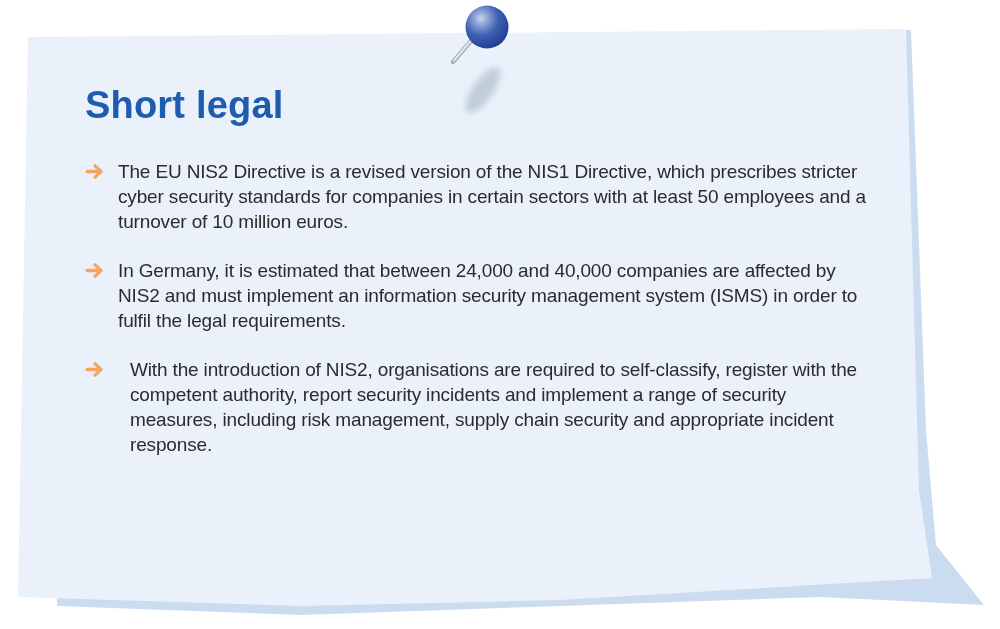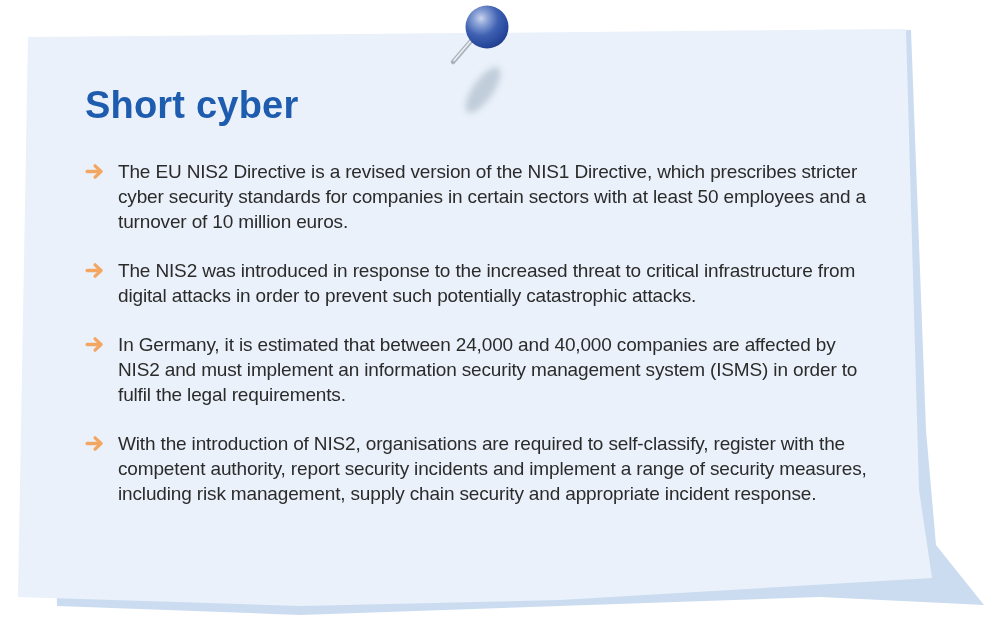--- a/index.html
+++ b/index.html
@@ -31,21 +31,21 @@
     color: #1d5cae;
     letter-spacing: 0.2px;
   }
   .bullet-list { margin: 0; padding: 0; }
   .bullet-item {
     display: flex;
     align-items: flex-start;
     margin: 0 0 24px 0;
     justify-content: space-between;
   }
-  .bullet-item:last-child { margin-bottom: 0; }
+  .bullet-item:last-child { margin-bottom: 0; gap: 12px; }
   .arrow-icon {
     flex: 0 0 auto;
     width: 23px;
     height: 17px;
     margin: 4px 10px 0 0;
   }
   .bullet-text {
     display: block;
     width: 778px;
     font-size: 19px;
@@ -79,39 +79,32 @@
 
     <g>
       <ellipse cx="483" cy="90" rx="10" ry="27" transform="rotate(35 483 90)" fill="#8fa2b4" opacity="0.45" filter="url(#softBlur)"></ellipse>
       <line x1="471" y1="41" x2="453" y2="62" stroke="#a9b1ba" stroke-width="4.4" stroke-linecap="round"></line>
       <line x1="471.5" y1="40" x2="454" y2="60.5" stroke="#eef1f4" stroke-width="1.6" stroke-linecap="round"></line>
       <circle cx="487" cy="27" r="21.5" fill="url(#ballGrad)"></circle>
     </g>
   </svg>
 
   <div class="note-content">
-    <h1 class="note-title">Short cyber</h1>
+    <h1 class="note-title">Short legal</h1>
 
     <div class="bullet-list">
 
       <div class="bullet-item">
         <svg class="arrow-icon" viewBox="0 0 24 17" xmlns="http://www.w3.org/2000/svg">
           <line x1="2.2" y1="8.5" x2="15" y2="8.5" stroke="#f3a661" stroke-width="3.4" stroke-linecap="round"></line>
           <polyline points="10.5,2.6 16.8,8.5 10.5,14.4" fill="none" stroke="#f3a661" stroke-width="3.4" stroke-linecap="round" stroke-linejoin="round"></polyline>
         </svg>
         <span class="bullet-text">The EU NIS2 Directive is a revised version of the NIS1 Directive, which prescribes stricter cyber security standards for companies in certain sectors with at least 50 employees and a turnover of 10 million euros.</span>
       </div>
 
-      <div class="bullet-item">
-        <svg class="arrow-icon" viewBox="0 0 24 17" xmlns="http://www.w3.org/2000/svg">
-          <line x1="2.2" y1="8.5" x2="15" y2="8.5" stroke="#f3a661" stroke-width="3.4" stroke-linecap="round"></line>
-          <polyline points="10.5,2.6 16.8,8.5 10.5,14.4" fill="none" stroke="#f3a661" stroke-width="3.4" stroke-linecap="round" stroke-linejoin="round"></polyline>
-        </svg>
-        <span class="bullet-text">The NIS2 was introduced in response to the increased threat to critical infrastructure from digital attacks in order to prevent such potentially catastrophic attacks.</span>
-      </div>
 
       <div class="bullet-item">
         <svg class="arrow-icon" viewBox="0 0 24 17" xmlns="http://www.w3.org/2000/svg">
           <line x1="2.2" y1="8.5" x2="15" y2="8.5" stroke="#f3a661" stroke-width="3.4" stroke-linecap="round"></line>
           <polyline points="10.5,2.6 16.8,8.5 10.5,14.4" fill="none" stroke="#f3a661" stroke-width="3.4" stroke-linecap="round" stroke-linejoin="round"></polyline>
         </svg>
         <span class="bullet-text">In Germany, it is estimated that between 24,000 and 40,000 companies are affected by NIS2 and must implement an information security management system (ISMS) in order to fulfil the legal requirements.</span>
       </div>
 
       <div class="bullet-item">

